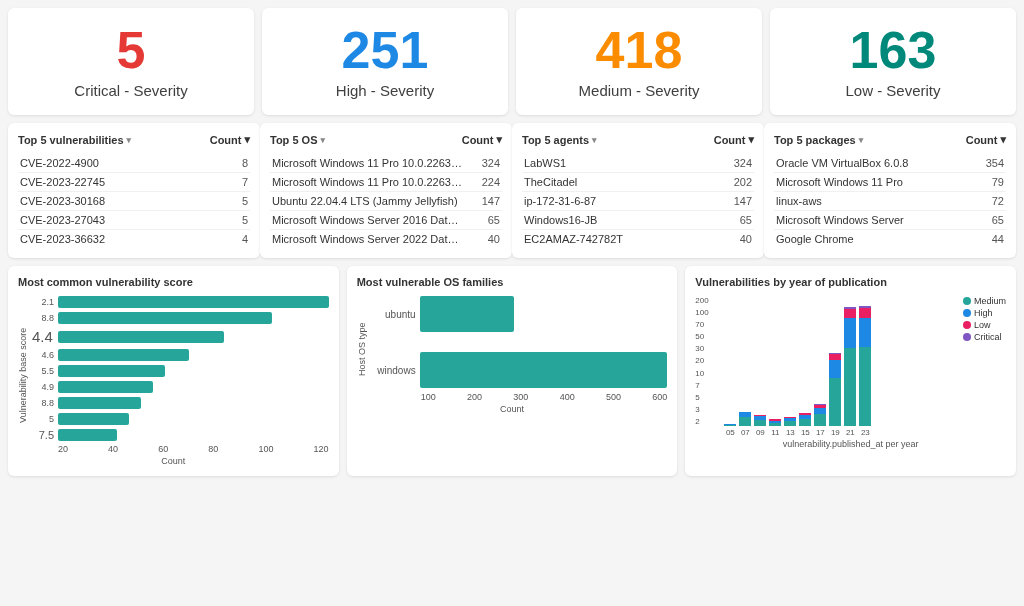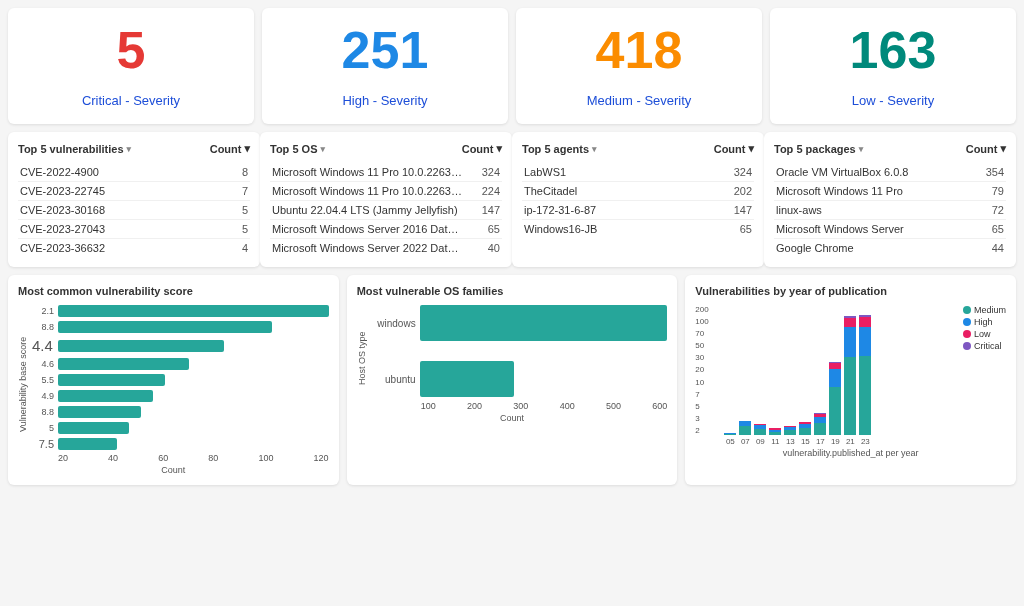--- a/index.html
+++ b/index.html
@@ -10,21 +10,21 @@
     
     .stat-cards { display: grid; grid-template-columns: repeat(4, 1fr); gap: 8px; }
     .stat-card {
       background: #fff;
       border-radius: 6px;
       padding: 16px;
       text-align: center;
       box-shadow: 0 1px 3px rgba(0,0,0,0.1);
     }
     .stat-card .stat-number { font-size: 52px; font-weight: bold; line-height: 1; }
-    .stat-card .stat-label { font-size: 13px; color: #1d4ed8; margin-top: 17px; }
+    .stat-card .stat-label { font-size: 15px; color: #404040; margin-top: 6px; }
     .stat-card.critical .stat-number { color: #e53935; }
     .stat-card.high .stat-number { color: #1e88e5; }
     .stat-card.medium .stat-number { color: #fb8c00; }
     .stat-card.low .stat-number { color: #00897b; }
 
     
     .tables-row { display: grid; grid-template-columns: 1fr 1fr 1fr 1fr; gap: 0; }
     .table-panel {
       background: #fff;
       border-radius: 6px;
@@ -186,20 +186,24 @@
     <tr>
       <td style="max-width:120px;overflow:hidden;text-overflow:ellipsis;">ip-172-31-6-87</td>
       <td>147</td>
     </tr>
 
     <tr>
       <td style="max-width:120px;overflow:hidden;text-overflow:ellipsis;">Windows16-JB</td>
       <td>65</td>
     </tr>
 
+    <tr>
+      <td style="max-width:120px;overflow:hidden;text-overflow:ellipsis;">EC2AMAZ-742782T</td>
+      <td>40</td>
+    </tr>
   </tbody>
     </table>
   </div>
       <div class="table-panel">
     <div class="table-header">
       <div class="table-title">
         Top 5 packages <span class="chevron">▾</span>
       </div>
       <div class="col-count">
         Count <span class="chevron">▾</span>
@@ -302,27 +306,27 @@
       <div class="hbar-x-title">Count</div>
     </div>
 
     <div class="chart-panel">
       <div class="chart-title">Most vulnerable OS families</div>
       <div style="display:flex;gap:4px;align-items:stretch;">
         <div class="hbar-y-title">Host OS type</div>
         <div style="flex:1;" id="osfam-inner">
             <div style="display:flex;flex-direction:column;gap:20px;margin-bottom:4px;">
     <div style="display:flex;align-items:center;gap:4px;">
+      <div style="width:45px;text-align:right;font-size:10px;color:#555;flex-shrink:0;">ubuntu</div>
+      <div style="height:36px;background:#26a69a;border-radius:2px;width:31.746031746031743%;"></div>
+    </div>
+
+    <div style="display:flex;align-items:center;gap:4px;">
       <div style="width:45px;text-align:right;font-size:10px;color:#555;flex-shrink:0;">windows</div>
       <div style="height:36px;background:#26a69a;border-radius:2px;width:100%;"></div>
-    </div>
-
-    <div style="display:flex;align-items:center;gap:4px;">
-      <div style="width:45px;text-align:right;font-size:10px;color:#555;flex-shrink:0;">ubuntu</div>
-      <div style="height:36px;background:#26a69a;border-radius:2px;width:31.746031746031743%;"></div>
     </div>
   </div>
             <div style="display:flex;justify-content:space-between;padding-left:50px;margin-top:2px;">
               <span style="font-size:9px;color:#555;">100</span>
               <span style="font-size:9px;color:#555;">200</span>
               <span style="font-size:9px;color:#555;">300</span>
               <span style="font-size:9px;color:#555;">400</span>
               <span style="font-size:9px;color:#555;">500</span>
               <span style="font-size:9px;color:#555;">600</span>
             </div>

